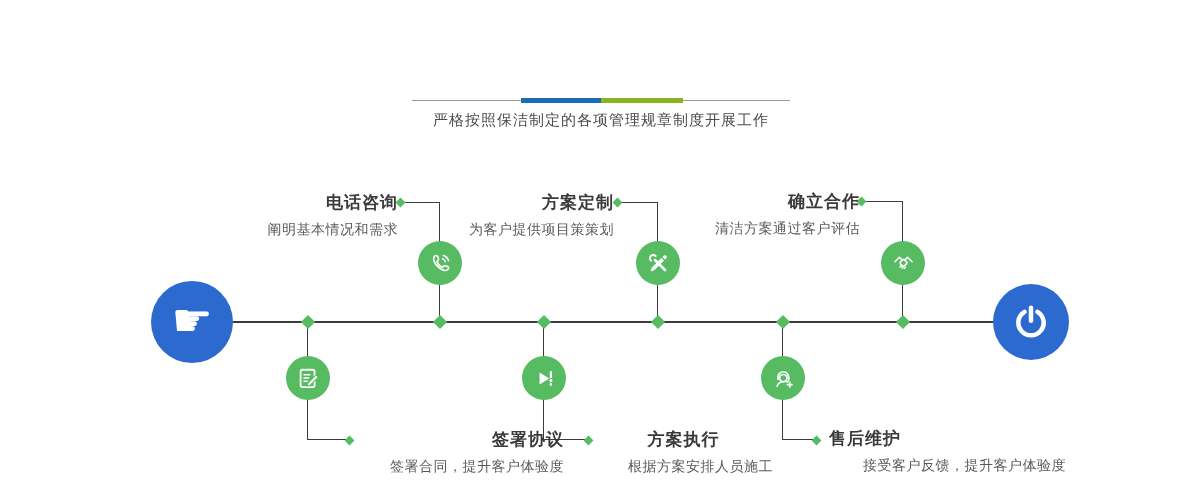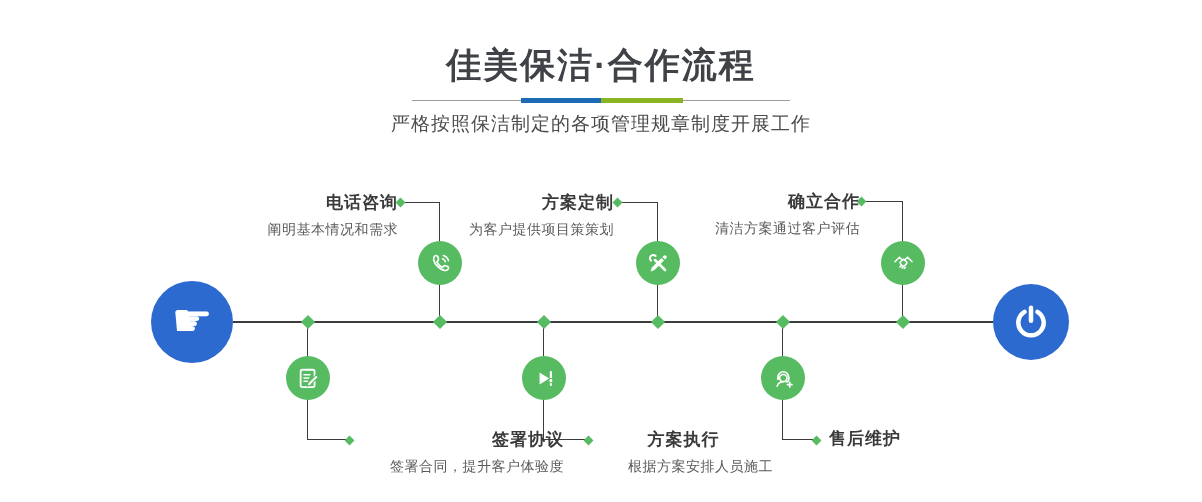--- a/index.html
+++ b/index.html
@@ -9,21 +9,21 @@
   }
   .page-title{
     position:absolute;top:42px;left:0;width:100%;text-align:center;
     font-size:35px;font-weight:bold;letter-spacing:2px;color:var(--title_text,#3f4246);
   }
   .divider-thin{position:absolute;top:100px;left:412px;width:378px;height:1px;background:#9b9b9b;}
   .divider-blue{position:absolute;top:98px;left:521px;width:80px;height:5px;background:var(--divider_blue,#1c6bb4);}
   .divider-green{position:absolute;top:98px;left:601px;width:82px;height:5px;background:var(--divider_green,#8ab424);}
   .page-subtitle{
     position:absolute;top:111px;left:0;width:100%;text-align:center;
-    font-size:19px;color:#4c4c4c;letter-spacing:1px;
+    font-size:15px;color:#4c4c4c;letter-spacing:1px;
   }
   .hline,.vline,.timeline{position:absolute;background:var(--line,#3c3c3c);}
   .timeline{height:2px;}
   .vline{width:1px;}
   .hline{height:1px;}
   .diamond{
     position:absolute;width:10px;height:10px;background:var(--green,#57bb62);
     transform:rotate(45deg);
   }
   .diamond.sm{width:7px;height:7px;}
@@ -43,21 +43,20 @@
   .step .step-title{font-size:17px;font-weight:600;color:#3a3a3a;letter-spacing:1px;}
   .step .step-desc{font-size:14px;color:#5a5a5a;margin-top:7px;letter-spacing:.5px;padding-left:34px;}
   .step.top{text-align:right;}
   .step.bottom{text-align:left;}
 </style>
 </head>
 <body>
 
 <div class="page">
 
-  <div class="page-title">佳美保洁·合作流程</div>
   <div class="divider-thin"></div>
   <div class="divider-blue"></div>
   <div class="divider-green"></div>
   <div class="page-subtitle">严格按照保洁制定的各项管理规章制度开展工作</div>
 
   <div class="timeline" style="left:233px;top:321px;width:760px;"></div>
 
   <div class="vline" style="left:439px;top:203px;height:119px;"></div>
   <div class="vline" style="left:657px;top:203px;height:119px;"></div>
   <div class="vline" style="left:902px;top:202px;height:120px;"></div>
@@ -182,15 +181,16 @@
   <div class="step bottom" style="left:356px;top:428px;text-align:right;">
     <div class="step-title">签署协议</div>
     <div class="step-desc">签署合同，提升客户体验度</div>
   </div>
   <div class="step bottom" style="left:594px;top:428px;text-align:center;">
     <div class="step-title">方案执行</div>
     <div class="step-desc">根据方案安排人员施工</div>
   </div>
   <div class="step bottom" style="left:829px;top:427px;">
     <div class="step-title">售后维护</div>
+    <div class="step-desc">接受客户反馈，提升客户体验度</div>
   </div>
 
 </div>
 
 </body></html>

